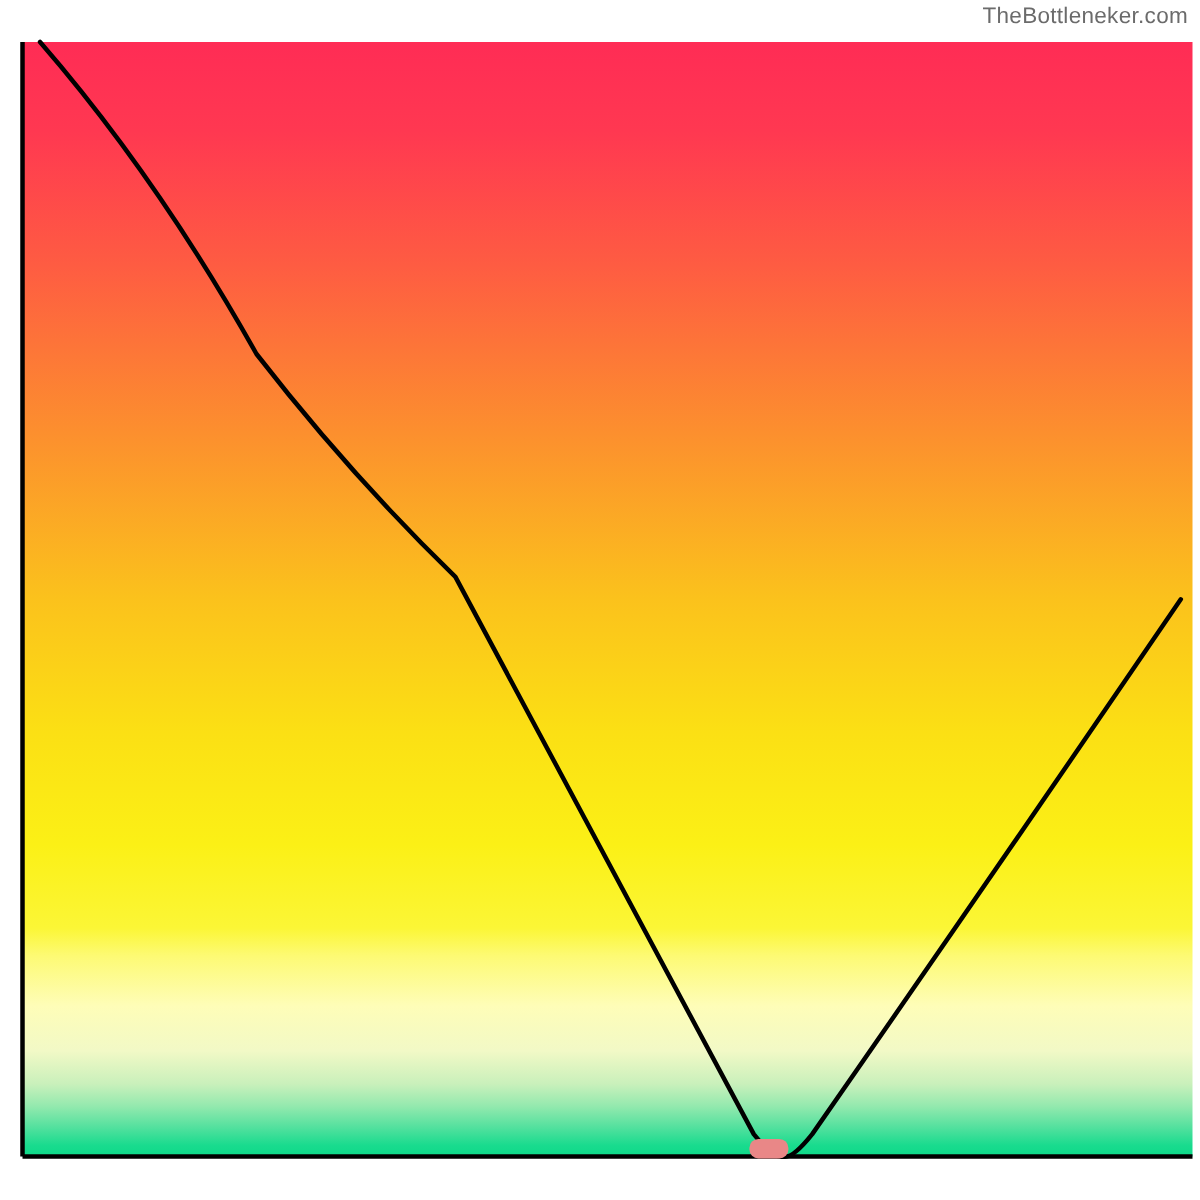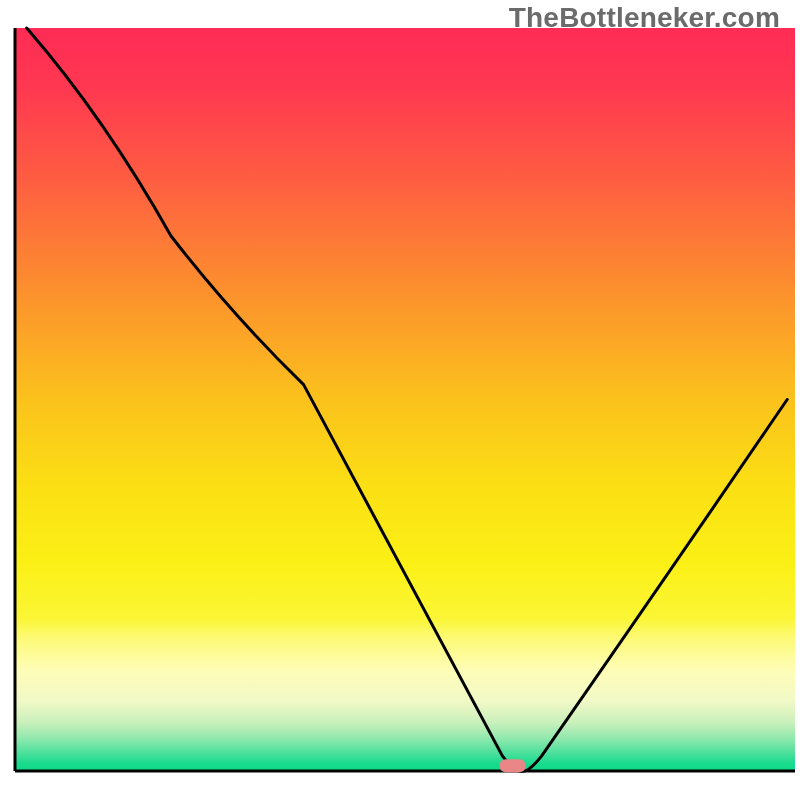--- a/index.html
+++ b/index.html
@@ -11,24 +11,24 @@
     overflow: hidden;
   }
   .wrap {
     position: relative;
     width: 800px;
     height: 800px;
   }
   .watermark {
     position: absolute;
     top: 2px;
-    right: 20px;
+    right: 8px;
     font-family: Arial, Helvetica, sans-serif;
-    font-size: 28px;
-    font-weight: 700;
+    font-size: 15px;
+    font-weight: 400;
     letter-spacing: 0.2px;
     color: #6b6b6b;
     user-select: none;
   }
   svg {
     display: block;
   }
 </style>
 </head>
 <body>

